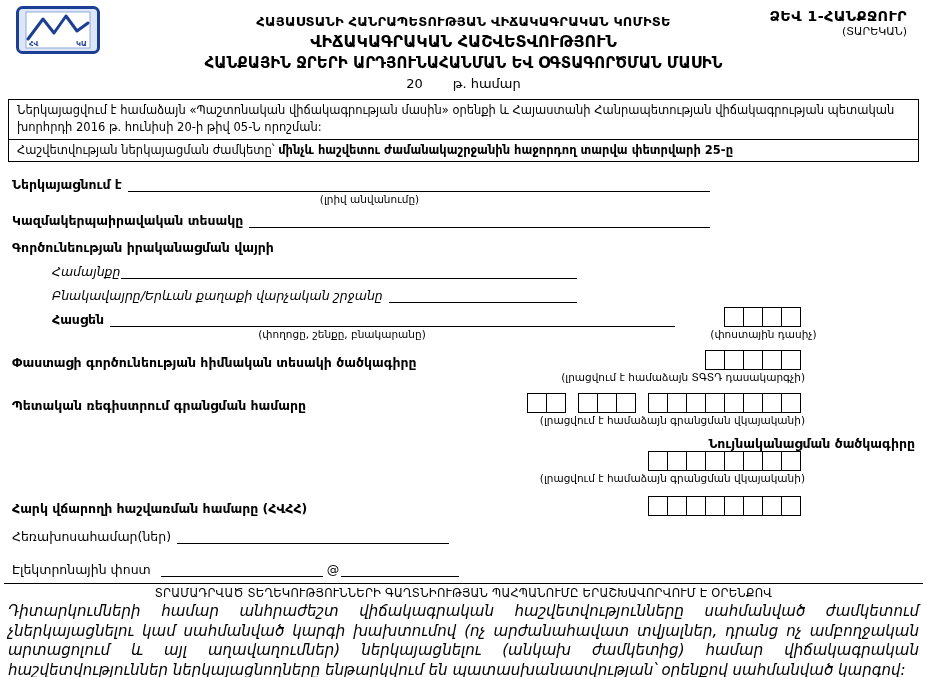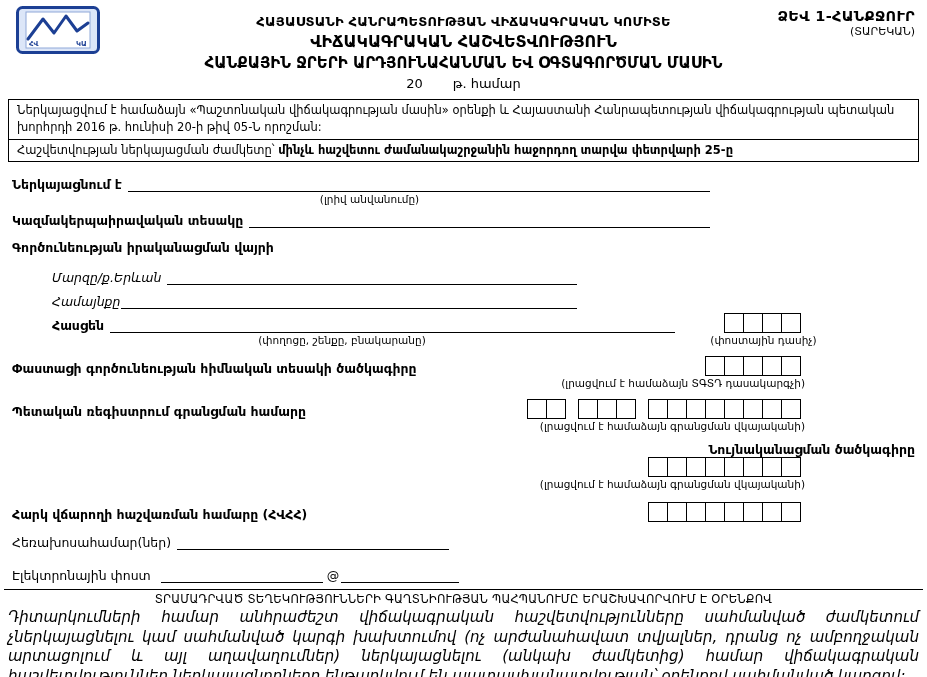--- a/index.html
+++ b/index.html
@@ -5,21 +5,21 @@
   * { margin:0; padding:0; box-sizing:border-box; }
   html,body { background:#ffffff; }
   .page {
     width:927px; height:677px; background:#fff; color:#000;
     font-family:"DejaVu Sans", sans-serif;
     padding:6px 8px; overflow:hidden; position:relative;
   }
   
   .hdr { position:relative; text-align:center; }
   .logo { position:absolute; left:8px; top:0; width:84px; height:64px; }
-  .fcode { position:absolute; right:4px; top:2px; text-align:right; }
+  .fcode { position:absolute; right:12px; top:2px; text-align:right; }
   .fcode .c1 { font-weight:bold; font-size:14.5px; letter-spacing:.3px; }
   .fcode .c2 { font-size:11px; margin-top:1px; }
   .t1 { font-weight:bold; font-size:13px; padding-top:8px; letter-spacing:.2px; }
   .t2 { font-weight:bold; font-size:16px; margin-top:3px; }
   .t3 { font-weight:bold; font-size:15px; margin-top:3px; }
   .yr { font-size:13px; margin-top:4px; }
   .yr .gap { display:inline-block; width:30px; }
   
   .notice { border:1px solid #000; font-size:11.5px; line-height:1.5; padding:2px 8px; margin-top:8px; }
   .notice.second { margin-top:-1px; }
@@ -84,30 +84,30 @@
     </div>
     <div class="cap" style="width:715px; text-align:center; margin-top:1px;">(լրիվ անվանումը)</div>
 
     <div class="row" style="margin-top:7px;">
       <span class="lbl">Կազմակերպաիրավական տեսակը</span>
       <span class="fill" style="margin-right:205px;"></span>
     </div>
 
     <div class="lbl" style="margin-top:12px;">Գործունեության իրականացման վայրի</div>
 
-    <div class="row" style="margin-top:14px; margin-left:40px;">
-      <span class="ital">Մարզը/ք.Երևան</span>
-      <span class="fill" style="margin-right:338px;"></span>
-    </div>
 
     <div class="row" style="margin-top:8px; margin-left:40px;">
       <span class="ital">Համայնքը</span>
       <span class="fill" style="margin-right:338px; margin-left:0;"></span>
     </div>
 
+    <div class="row" style="margin-top:8px; margin-left:40px;">
+      <span class="ital">Բնակավայրը/Երևան քաղաքի վարչական շրջանը</span>
+      <span class="fill" style="margin-right:338px;"></span>
+    </div>
 
     <div class="row" style="margin-top:4px; margin-left:40px;">
       <span class="lbl">Հասցեն</span>
       <span class="fill"></span>
       <span class="boxes" style="margin-left:50px; margin-right:114px;">
           <span class="cell-box"></span>
           <span class="cell-box"></span>
           <span class="cell-box"></span>
           <span class="cell-box"></span>
         </span>

